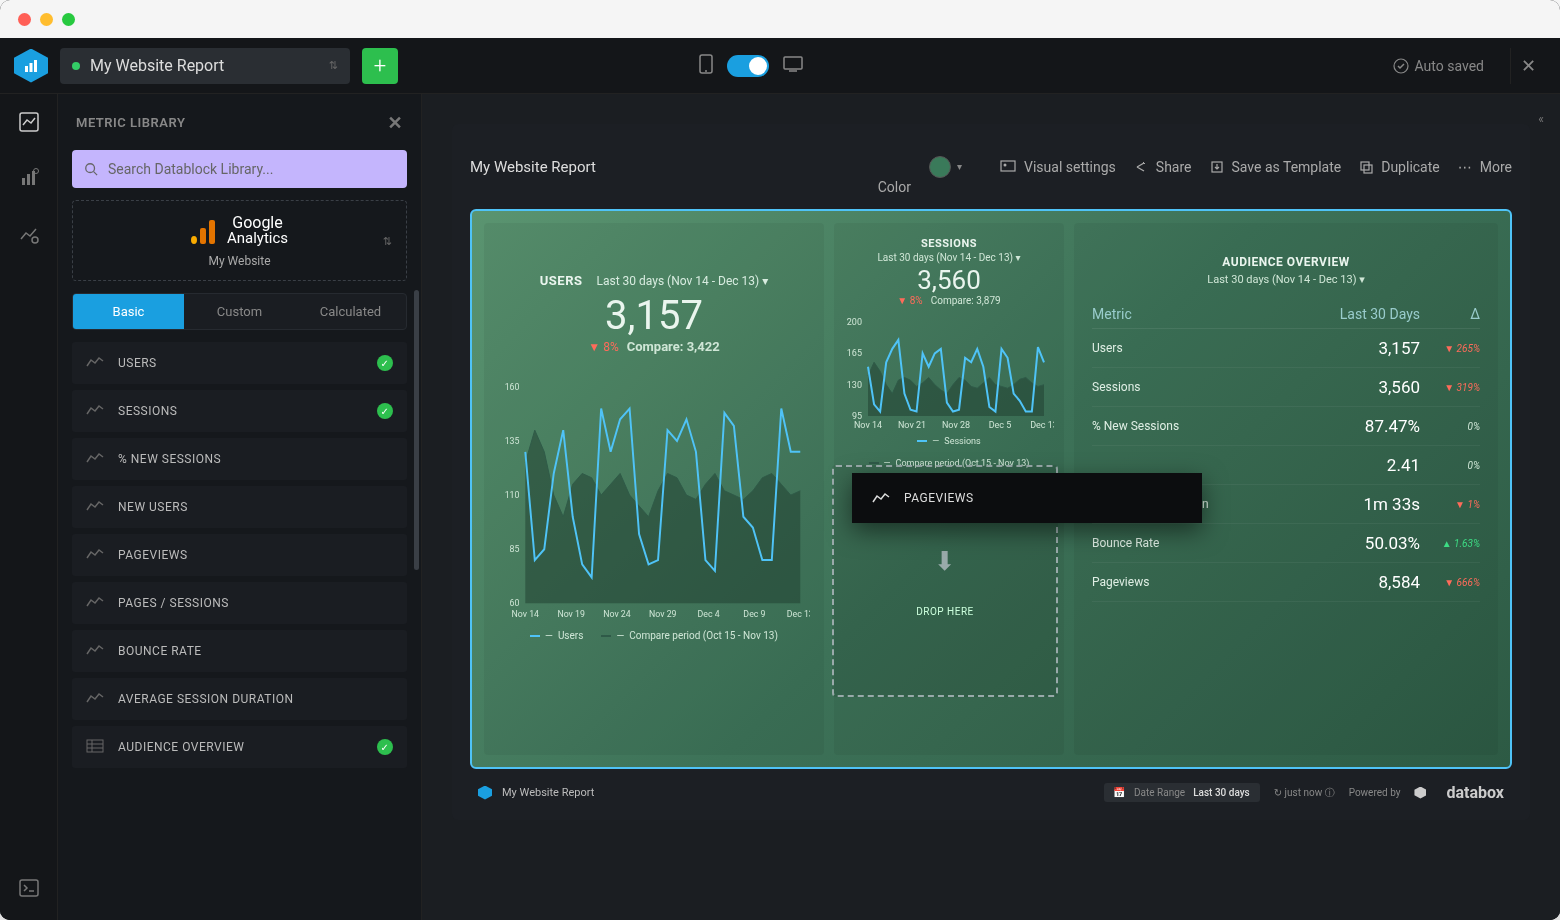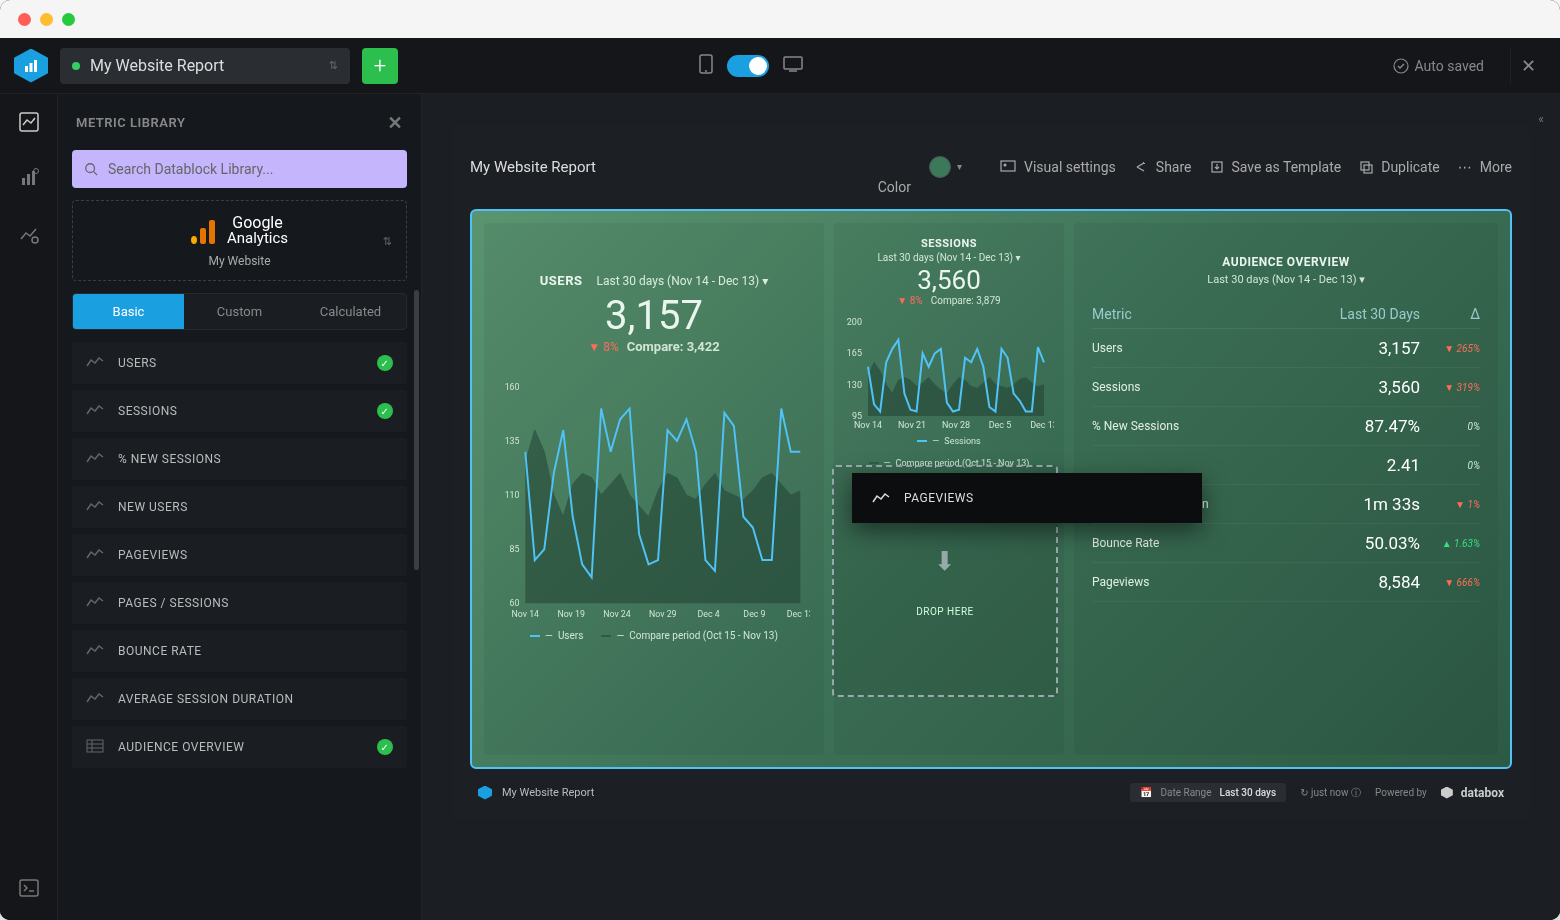--- a/index.html
+++ b/index.html
@@ -104,21 +104,21 @@
 .a-row .c1 { flex: 1; color: #dfeee4; font-size: 12px; }
 .a-row .c2 { width: 90px; text-align: right; font-size: 17px; color: #fff; }
 .a-row .c3 { width: 60px; text-align: right; font-size: 10px; font-style: italic; }
 .a-row .down { color: #ff6b5a; } .a-row .up { color: #3ddc84; } .a-row .zero { color: #cfe6d6; }
 
 .board-foot { display: flex; align-items: center; padding: 14px 26px 4px; font-size: 11px; color: #bbb; gap: 10px; }
 .foot-logo { width: 14px; height: 14px; background: #1a9fe0; clip-path: polygon(50% 0,100% 27%,100% 73%,50% 100%,0 73%,0 27%); }
 .foot-right { margin-left: auto; display: flex; align-items: center; gap: 14px; font-size: 10px; color: #888; }
 .pill { background: #2a2e33; padding: 4px 10px; border-radius: 3px; display: flex; gap: 8px; }
 .pill b { color: #ddd; font-weight: 500; }
-.databox-logo { display: flex; align-items: center; gap: 8px; color: #ccc; font-size: 12px; }
+.databox-logo { display: flex; align-items: center; gap: 20px; color: #ccc; font-size: 16px; }
 .scroll-thumb { position: absolute; right: 2px; top: 196px; width: 5px; height: 280px; background: #3a3f46; border-radius: 3px; }
 
 svg.line-icon { width:18px;height:14px; }
 svg.line-icon polyline { fill:none;stroke:currentColor;stroke-width:1.5; }
 </style>
 </head>
 <body>
 
 <div class="mac-window">
   <div class="title-bar">

